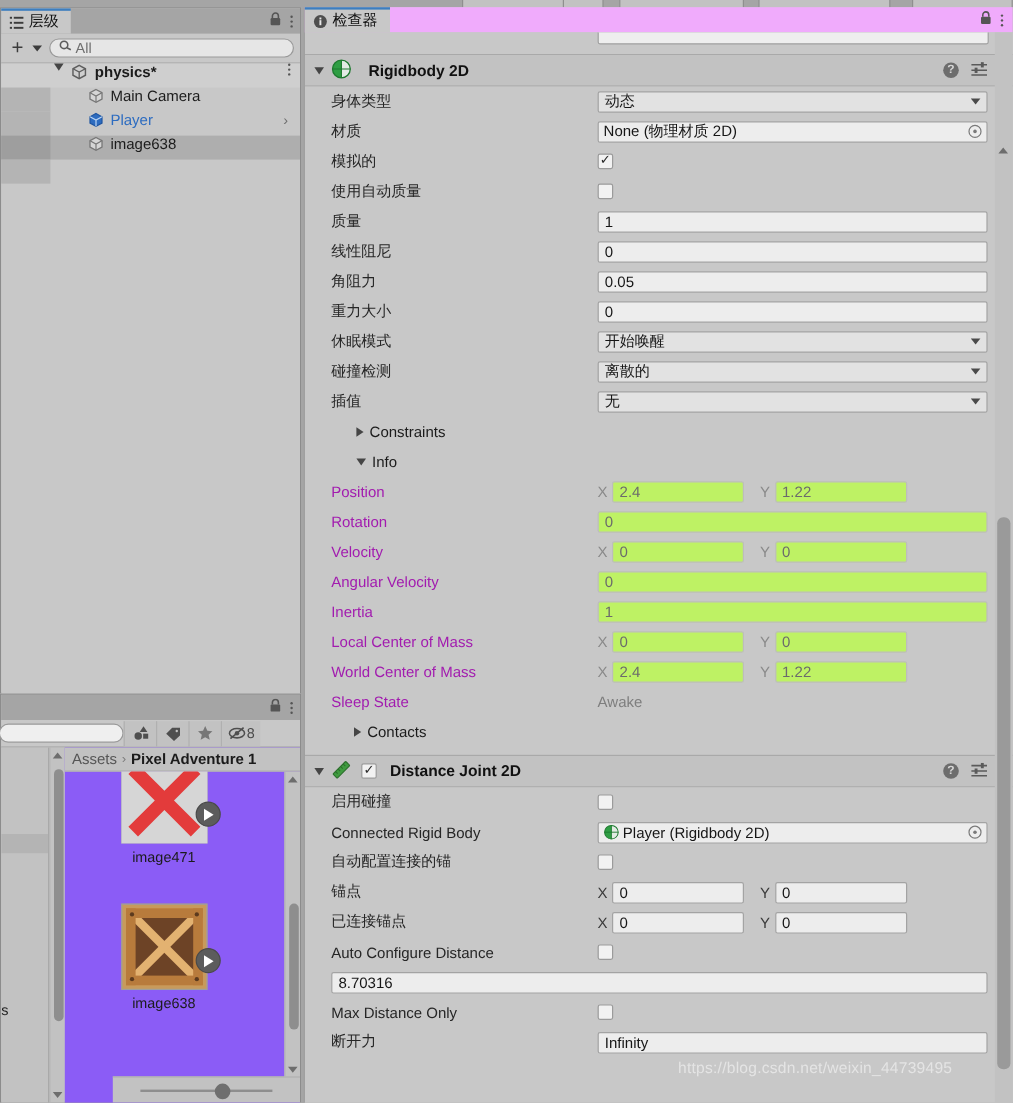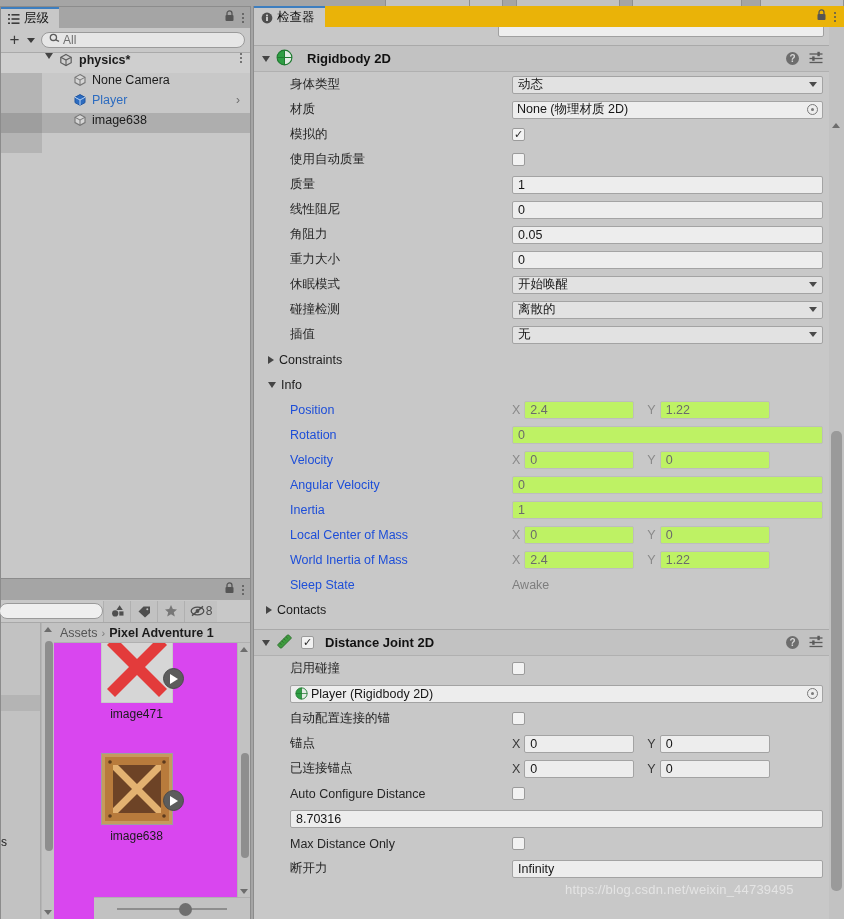--- a/index.html
+++ b/index.html
@@ -149,21 +149,21 @@
     width:0;height:0;border-left:4px solid transparent;border-right:4px solid transparent;
     border-bottom:5px solid #6d6d6d; margin-top:4px;
   }
   .vscroll .arrow-dn {
     width:0;height:0;border-left:4px solid transparent;border-right:4px solid transparent;
     border-top:5px solid #6d6d6d; position:absolute; bottom:4px;
   }
   .vscroll .thumb {
     position:absolute; left:2.5px; width:8px; background:#8e8e8e; border-radius:4px;
   }
-  #proj-content { flex: 1; background: #d946ef; position: relative; overflow: hidden; text-align: center; }
+  #proj-content { flex: 1; background: #8b5cf6; position: relative; overflow: hidden; text-align: center; }
   #breadcrumb {
     height: 20px; background: #c2c2c2; display: flex; align-items: center;
     gap: 4px; padding-left: 6px; font-size: 12.5px;
     border-bottom: 1px solid #b0b0b0;
   }
   #breadcrumb .bc-root { color: #555; }
   #breadcrumb .bc-sep { color: #7a7a7a; font-size: 11px; }
   #breadcrumb .bc-cur { font-weight: bold; color: #1b1b1b; }
   #grid {
     position: relative; height: 255px; overflow: hidden;
@@ -217,21 +217,21 @@
     border-radius: 50%; background: #6f6f6f;
   }
 
   
   #inspector {
     left: 253px; top: 6px; width: 591px; height: 913px;
     background: #c8c8c8;
     border-left: 1px solid #8c8c8c;
   }
   #insp-tabbar {
-    height: 21px; background: #eab308; display: flex; align-items: flex-end;
+    height: 21px; background: #f0abfc; display: flex; align-items: flex-end;
     position: relative;
   }
   #insp-tabbar .tabbar-right {
     margin-left: auto; display: flex; align-items: center; gap: 7px;
     padding-right: 8px; padding-bottom: 3px;
   }
   #insp-clip {
     position: absolute; left: 0; top: 21px; width: 591px; height: 892px;
     overflow: hidden; background: #c8c8c8;
   }
@@ -254,24 +254,24 @@
     margin-left: auto; display: flex; align-items: center; gap: 10px;
     padding-right: 10px;
   }
   .help-ico {
     width: 13px; height: 13px; border-radius: 50%; background: #6d6d6d;
     color: #d6d6d6; font-size: 10px; font-weight: bold;
     display: flex; align-items: center; justify-content: center;
   }
 
   .field {
-    height: 25px; display: flex; align-items: center; padding-left: 36px;
+    height: 25px; display: flex; align-items: center; padding-left: 22px;
   }
   .field .lbl { width: 222px; font-size: 12.5px; color: #262626; }
-  .field.dim .lbl { color: #1d4ed8; }
+  .field.dim .lbl { color: #a21caf; }
   .ctrl { flex: 1; display: flex; align-items: center; margin-right: 22px; }
 
   .txtbox {
     height: 18px; background: #ededed; border: 1px solid #a3a3a3;
     border-radius: 2px; display: flex; align-items: center;
     padding: 0 5px; font-size: 12.5px; color: #161616; width: 100%;
   }
   .txtbox.ro { background: #bef264; border-color: #bdbdbd; color: #6b6b6b; }
 
   .dropdown {
@@ -300,21 +300,21 @@
     border: 1px solid #9b9b9b; border-radius: 2px;
     display: flex; align-items: center; justify-content: center;
     font-size: 11px; color: #2a2a2a; line-height: 1;
   }
   .xy { display: flex; align-items: center; gap: 0; width: 100%; }
   .xy .ax { font-size: 12.5px; color: #3a3a3a; margin-right: 4px; }
   .xy.dim .ax { color: #8a8a8a; }
   .xy .box { width: 110px; margin-right: 13px; }
   .foldout {
     height: 25px; display: flex; align-items: center; gap: 5px;
-    font-size: 12.5px; color: #1b1b1b;
+    font-size: 12.5px; color: #1b1b1b; margin-left: 29px;
   }
   .static-val { font-size: 12.5px; color: #7e7e7e; }
 
   #insp-scroll {
     position: absolute; right: 0; top: 21px; width: 15px; height: 892px;
     background: #c2c2c2;
   }
   #insp-scroll .arrow-up {
     width:0;height:0;border-left:4px solid transparent;border-right:4px solid transparent;
     border-bottom:5px solid #6d6d6d; position:absolute; left:3px; top:96px;
@@ -407,21 +407,21 @@
       </div>
 
       <div class="h-row">
         <span class="stripe"></span>
         <span class="ico" style="margin-left:72px;">
           <svg width="14" height="14" viewBox="0 0 14 14">
             <path d="M7 1.6 L12 4.3 L12 9.6 L7 12.3 L2 9.6 L2 4.3 Z" fill="#d5d5d5" stroke="#777" stroke-width="1.1"></path>
             <path d="M2 4.3 L7 7 L12 4.3 M7 7 L7 12.3" stroke="#777" stroke-width="1" fill="none"></path>
           </svg>
         </span>
-        <span class="txt" style="margin-left:5px;">None Camera</span>
+        <span class="txt" style="margin-left:5px;">Main Camera</span>
       </div>
 
       <div class="h-row">
         <span class="stripe"></span>
         <span class="ico" style="margin-left:72px;">
           <svg width="14" height="14" viewBox="0 0 14 14">
             <path d="M7 1.6 L12 4.3 L12 9.6 L7 12.3 L2 9.6 L2 4.3 Z" fill="#2d6cc0" stroke="#1f55a0" stroke-width="1"></path>
             <path d="M2 4.3 L7 7 L12 4.3 M7 7 L7 12.3" stroke="#b9d3f2" stroke-width="1" fill="none"></path>
           </svg>
         </span>
@@ -798,21 +798,21 @@
           <span class="xy dim">
             <span class="ax">X</span>
             <span class="txtbox ro box">0</span>
             <span class="ax">Y</span>
             <span class="txtbox ro box">0</span>
           </span>
         </span>
       </div>
 
       <div class="field dim">
-        <span class="lbl">World Inertia of Mass</span>
+        <span class="lbl">World Center of Mass</span>
         <span class="ctrl">
           <span class="xy dim">
             <span class="ax">X</span>
             <span class="txtbox ro box">2.4</span>
             <span class="ax">Y</span>
             <span class="txtbox ro box">1.22</span>
           </span>
         </span>
       </div>
 
@@ -866,20 +866,21 @@
       </div>
 
       <div class="field">
         <span class="lbl">启用碰撞</span>
         <span class="ctrl">
           <span class="cbox"></span>
         </span>
       </div>
 
       <div class="field">
+        <span class="lbl">Connected Rigid Body</span>
         <span class="ctrl">
           <span class="objfield">
             <span style="display:inline-flex;">
               <svg width="13" height="13" viewBox="0 0 17 17">
                 <circle cx="8.5" cy="8.5" r="7.4" fill="#2f9e44"></circle>
                 <path d="M8.5 1.1 A7.4 7.4 0 0 1 8.5 15.9 Z" fill="#f2f2f2" opacity="0.92"></path>
                 <circle cx="8.5" cy="8.5" r="7.4" fill="none" stroke="#1f7a30" stroke-width="1.1"></circle>
                 <path d="M8.5 1.1 L8.5 15.9" stroke="#1f7a30" stroke-width="1"></path>
                 <path d="M1.1 8.5 L15.9 8.5" stroke="#1f7a30" stroke-width="1"></path>
               </svg>

